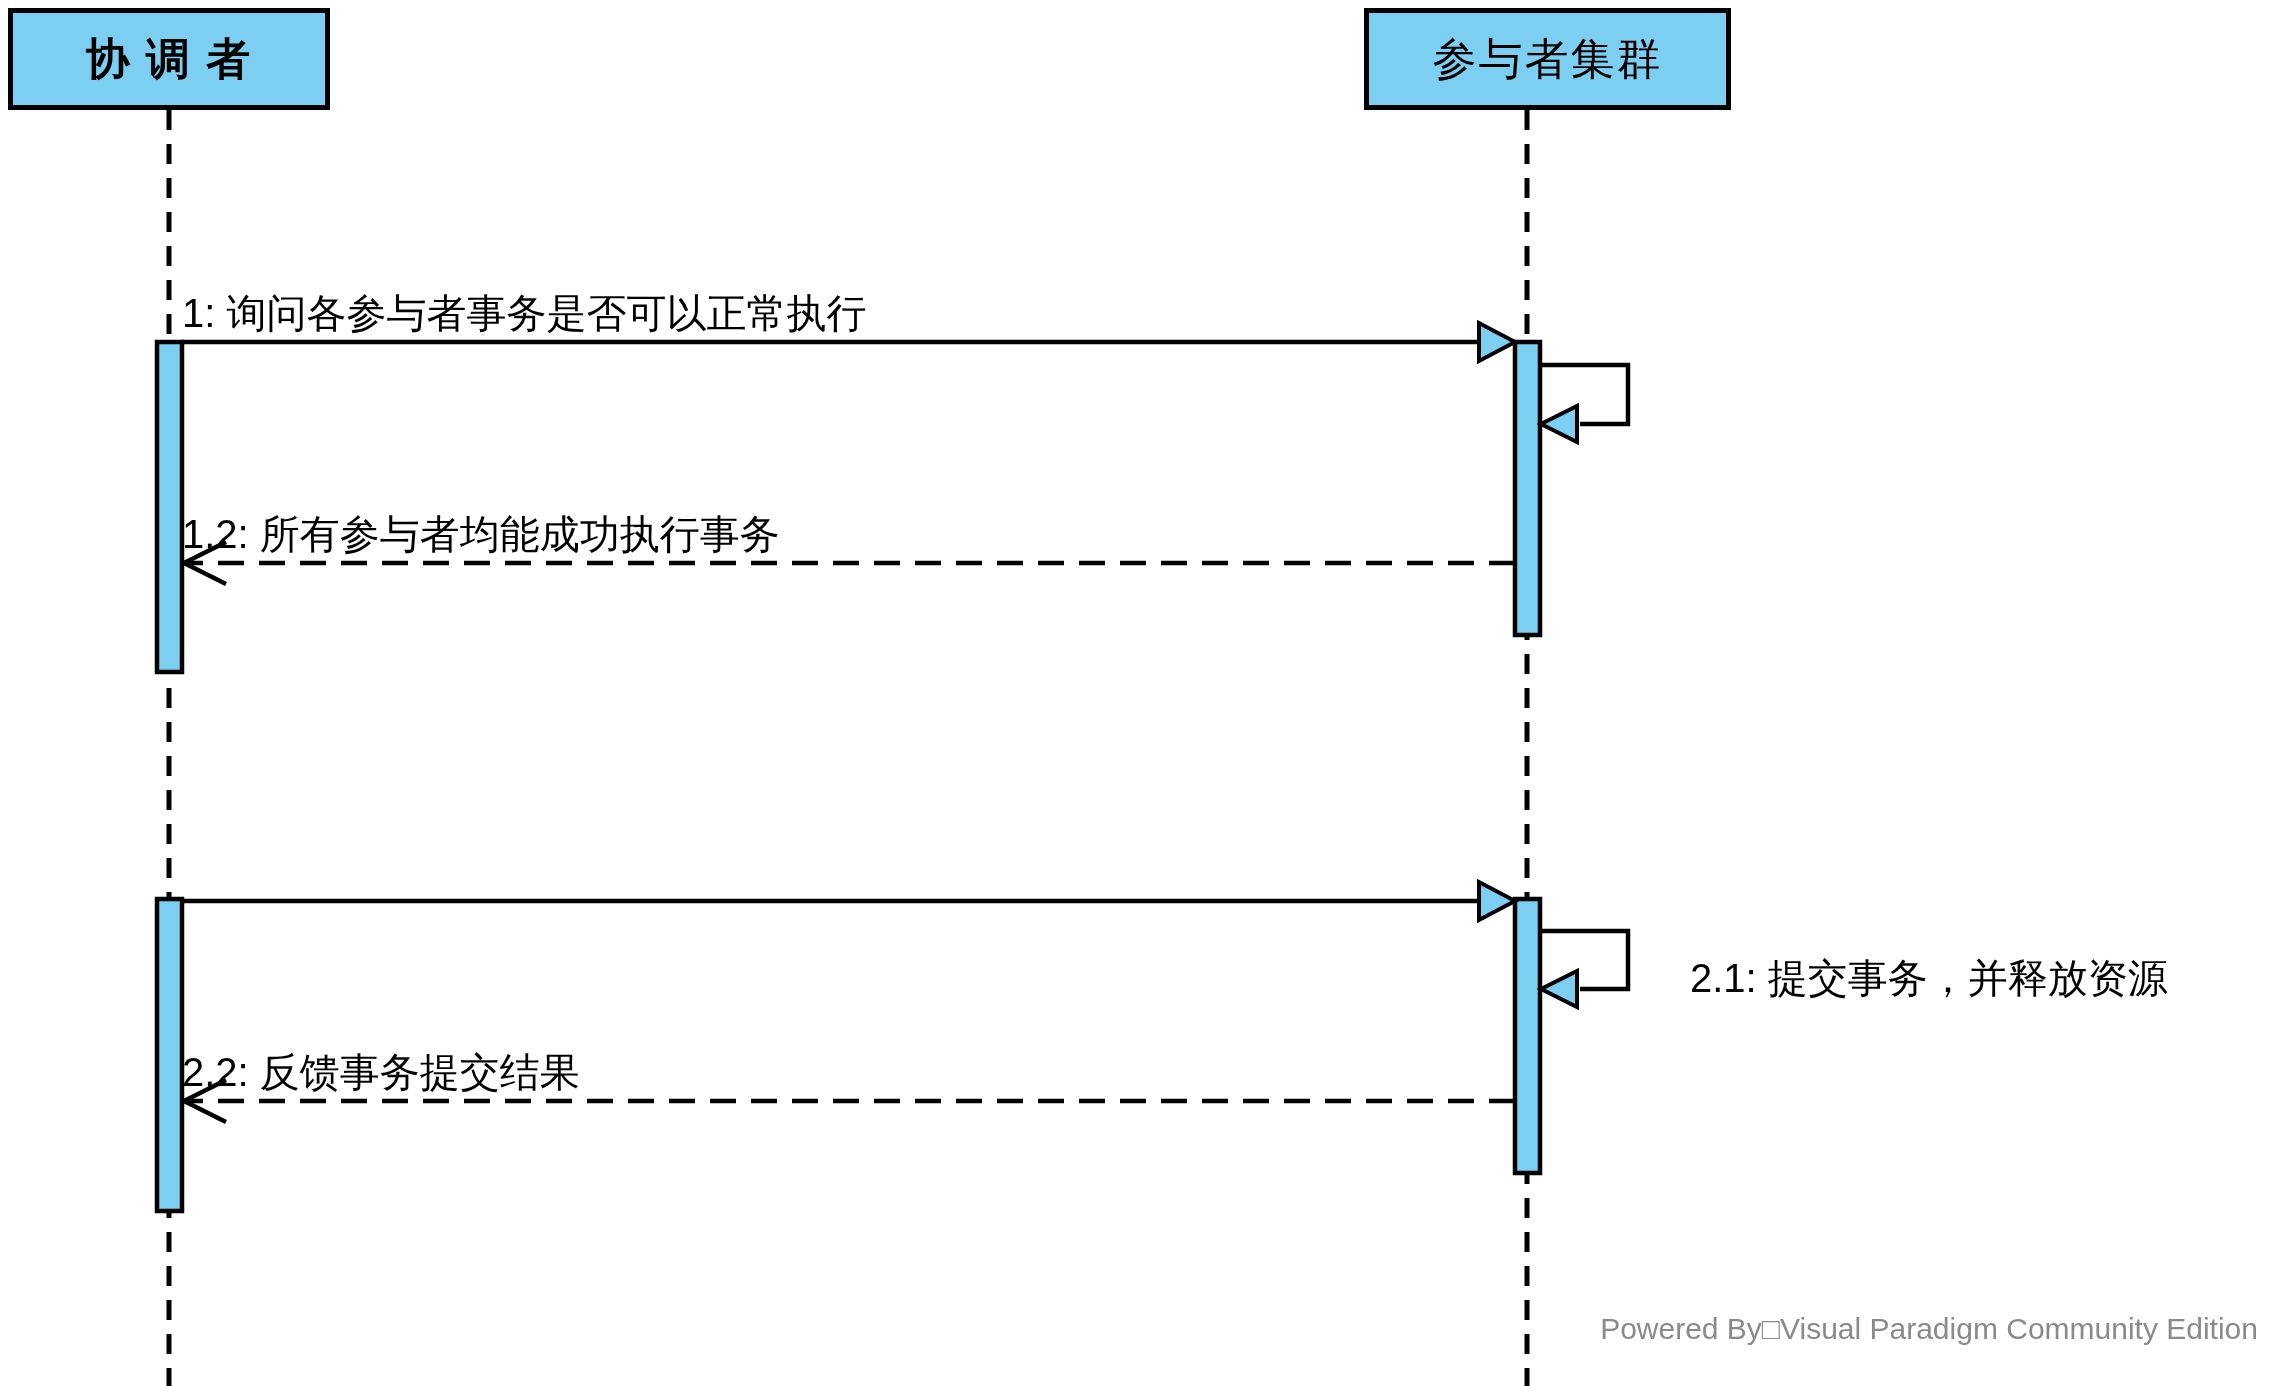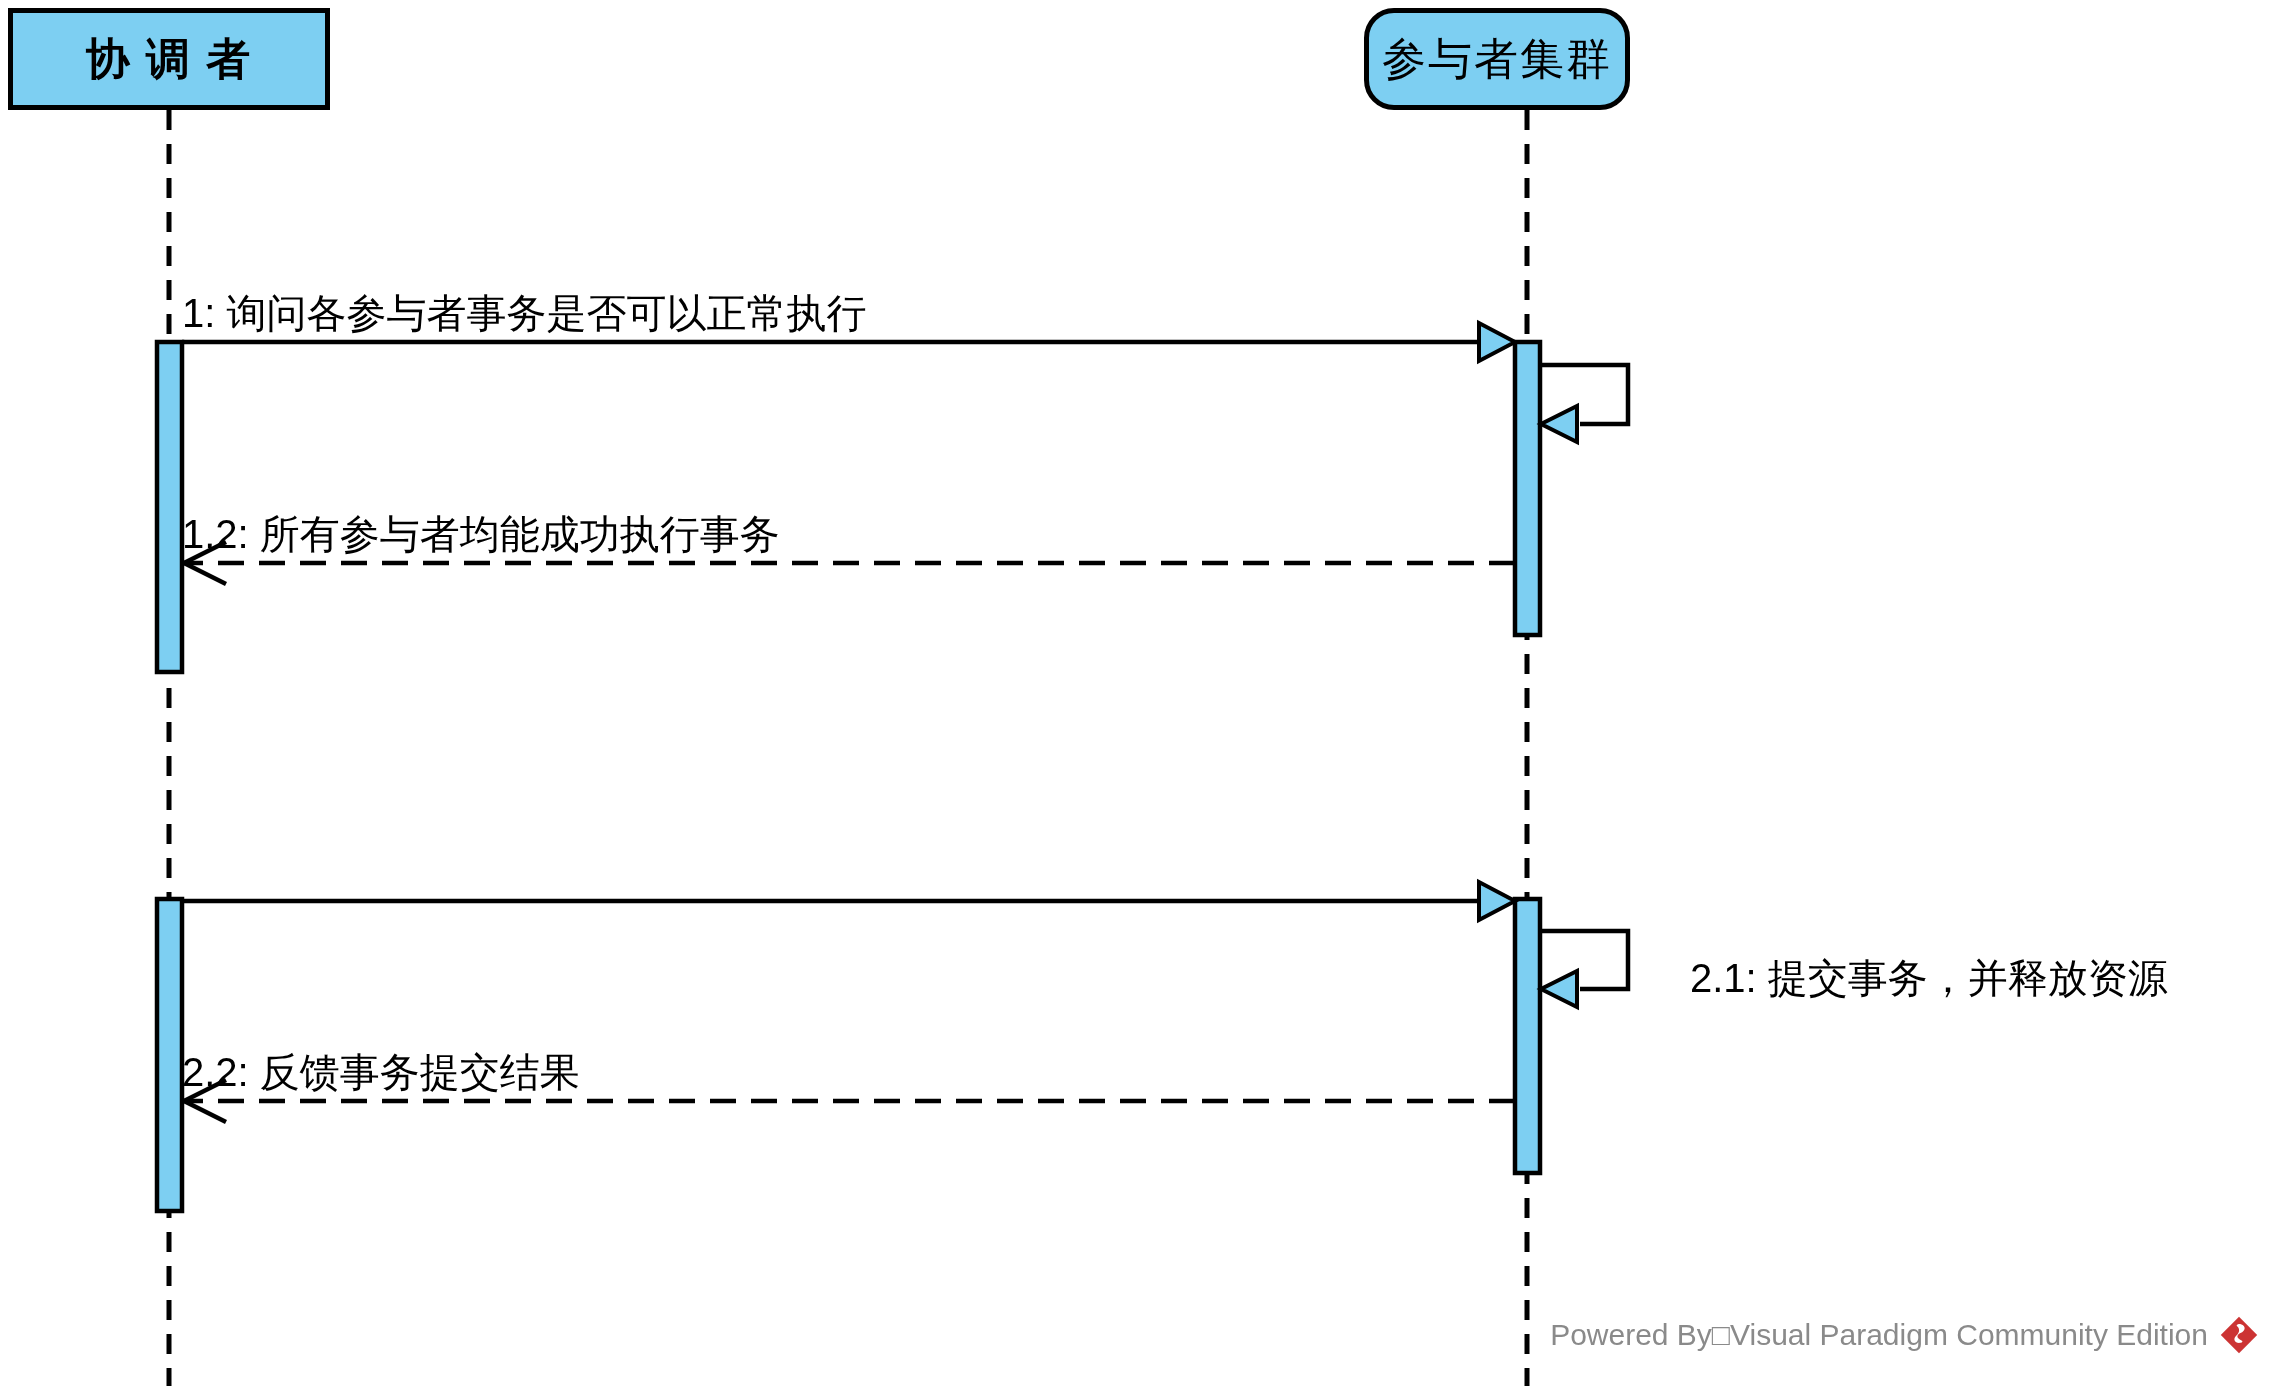--- a/index.html
+++ b/index.html
@@ -4,32 +4,32 @@
 <style>
   html,body{margin:0;padding:0;background:#ffffff;}
   body{width:2277px;height:1386px;position:relative;overflow:hidden;
        font-family:"Liberation Sans","DejaVu Sans",sans-serif;color:#000;}
   .canvas{position:absolute;left:0;top:0;width:2277px;height:1386px;}
   svg.layer{position:absolute;left:0;top:0;width:2277px;height:1386px;}
   .actor{position:absolute;background:#7DCFF2;border:5px solid #000;box-sizing:border-box;
          display:flex;align-items:center;justify-content:center;
          font-size:44px;letter-spacing:2px;white-space:nowrap;}
   .actor-a{left:8px;top:8px;width:322px;height:102px;font-weight:bold;}
-  .actor-b{left:1364px;top:8px;width:266px;height:102px;border-radius:30px;}
+  .actor-b{left:1364px;top:8px;width:367px;height:102px;}
   .msg-label{position:absolute;font-size:40px;line-height:46px;text-align:left;white-space:nowrap;}
   .msg-1{left:182px;top:290px;width:1299px;}
   .msg-12{left:182px;top:511px;width:1333px;}
   .msg-2{left:182px;top:849px;width:1299px;}
   .msg-22{left:182px;top:1049px;width:1333px;}
   .self-label{position:absolute;font-size:40px;line-height:46px;white-space:nowrap;}
   .self-11{left:1650px;top:387px;}
   .self-21{left:1650px;top:955px;margin-left:40px;}
   .watermark{position:absolute;right:19px;top:1312px;height:46px;
-             display:flex;align-items:center;gap:12px;
-             color:#8A8A8A;font-size:30px;white-space:nowrap;}
+             display:flex;align-items:center;gap:28px;
+             color:#8A8A8A;font-size:30px;white-space:nowrap;flex-direction:column;}
   .vp-logo{width:38px;height:40px;display:block;}
 </style>
 </head>
 <body>
 
 <div class="canvas">
 
   <svg class="layer" viewBox="0 0 2277 1386" xmlns="http://www.w3.org/2000/svg">
 
     <line x1="169" y1="110" x2="169" y2="1386" stroke="#000" stroke-width="5" stroke-dasharray="20,14"></line>

